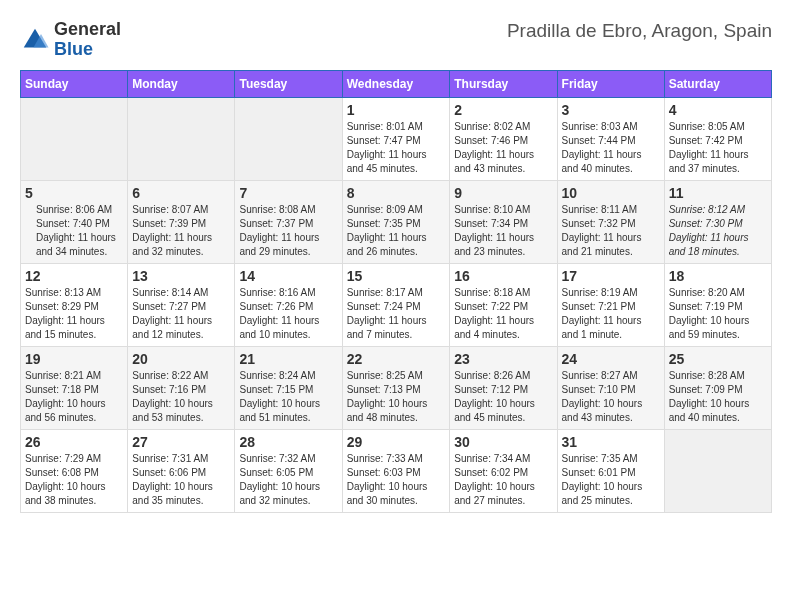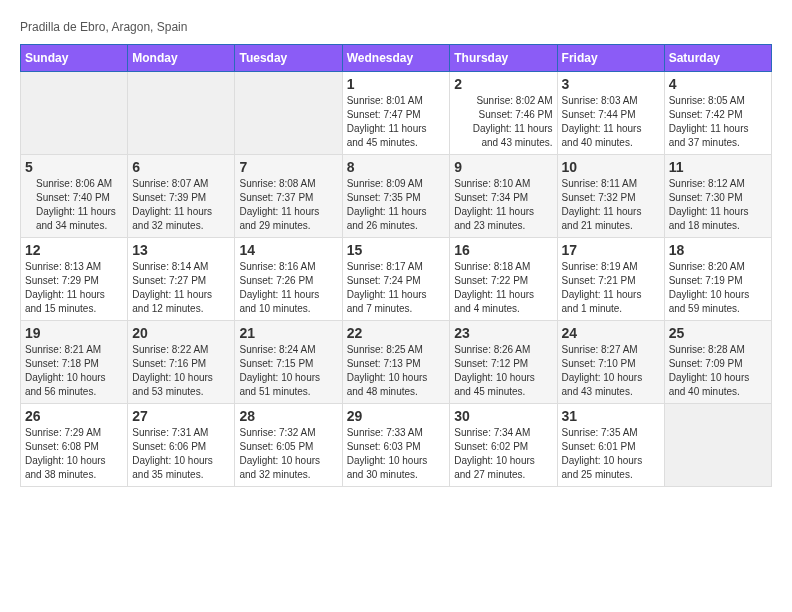--- a/index.html
+++ b/index.html
@@ -36,21 +36,21 @@
     }
     .title-section {
       text-align: right;
     }
     .month-title {
       font-size: 36px;
       font-weight: normal;
       color: #333;
     }
     .location {
-      font-size: 12px;
+      font-size: 19px;
       color: #555;
     }
     table {
       width: 100%;
       border-collapse: collapse;
       font-size: 11px;
     }
     thead tr {
       background: #8b5cf6;
       color: #fff;
@@ -90,20 +90,30 @@
       background: #f5f5f5;
     }
     td.empty {
       background: #f0f0f0;
     }
   </style>
 </head>
 <body>
 
 <div class="header">
+  <div class="logo">
+    <svg class="logo-icon" viewBox="0 0 40 40">
+      <polygon points="20,5 35,30 5,30" fill="#1a5fa8"></polygon>
+      <polygon points="28,12 38,30 18,30" fill="#4a90d9" opacity="0.6"></polygon>
+    </svg>
+    <div class="logo-text">
+      <span class="logo-general">General</span>
+      <span class="logo-blue">Blue</span>
+    </div>
+  </div>
   <div class="title-section">
     <div class="location">Pradilla de Ebro, Aragon, Spain</div>
   </div>
 </div>
 
 <table>
   <thead>
     <tr>
     <th>Sunday</th>
         <th>Monday</th>
@@ -120,21 +130,21 @@
         <td class="empty"></td>
         <td class="empty"></td>
         <td>
           <div class="day-number">1</div>
           <div class="day-info" style="white-space: pre-line;">Sunrise: 8:01 AM
 Sunset: 7:47 PM
 Daylight: 11 hours and 45 minutes.</div>
         </td>
         <td>
           <div class="day-number">2</div>
-          <div class="day-info" style="white-space: pre-line; text-align: right;">Sunrise: 8:02 AM
+          <div class="day-info" style="white-space: pre-line;">Sunrise: 8:02 AM
 Sunset: 7:46 PM
 Daylight: 11 hours and 43 minutes.</div>
         </td>
         <td>
           <div class="day-number">3</div>
           <div class="day-info" style="white-space: pre-line;">Sunrise: 8:03 AM
 Sunset: 7:44 PM
 Daylight: 11 hours and 40 minutes.</div>
         </td>
         <td>
@@ -176,30 +186,30 @@
 Daylight: 11 hours and 23 minutes.</div>
         </td>
         <td>
           <div class="day-number">10</div>
           <div class="day-info" style="white-space: pre-line;">Sunrise: 8:11 AM
 Sunset: 7:32 PM
 Daylight: 11 hours and 21 minutes.</div>
         </td>
         <td>
           <div class="day-number">11</div>
-          <div class="day-info" style="white-space: pre-line;">Sunrise: 8:12 AM
+          <div class="day-info" style="white-space: pre-line; font-style: italic;">Sunrise: 8:12 AM
 Sunset: 7:30 PM
 Daylight: 11 hours and 18 minutes.</div>
         </td>
       </tr>
       <tr>
         <td>
           <div class="day-number">12</div>
           <div class="day-info" style="white-space: pre-line;">Sunrise: 8:13 AM
-Sunset: 7:29 PM
+Sunset: 8:29 PM
 Daylight: 11 hours and 15 minutes.</div>
         </td>
         <td>
           <div class="day-number">13</div>
           <div class="day-info" style="white-space: pre-line;">Sunrise: 8:14 AM
 Sunset: 7:27 PM
 Daylight: 11 hours and 12 minutes.</div>
         </td>
         <td>
           <div class="day-number">14</div>

